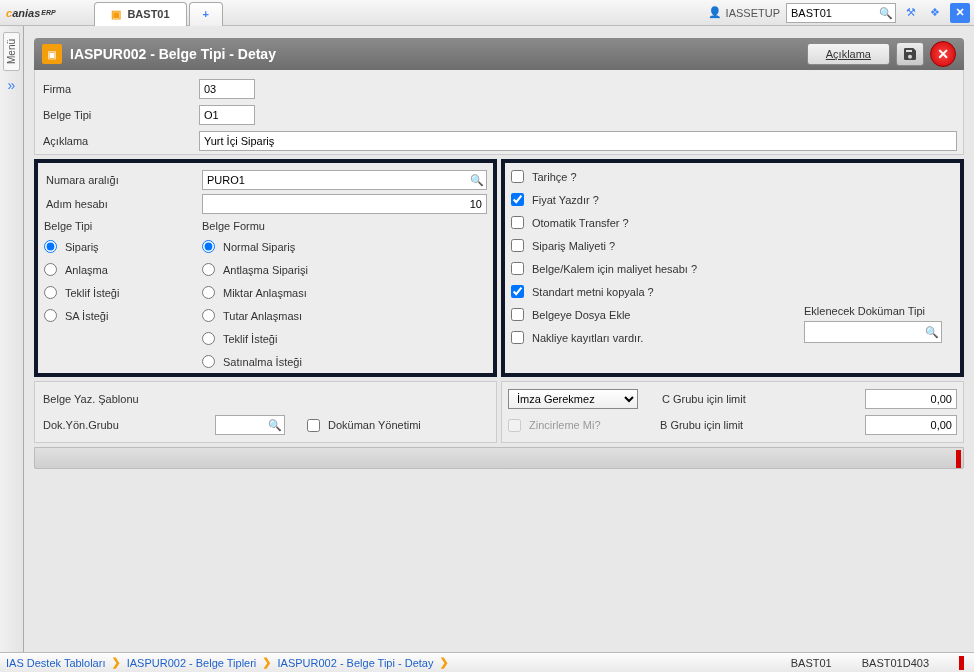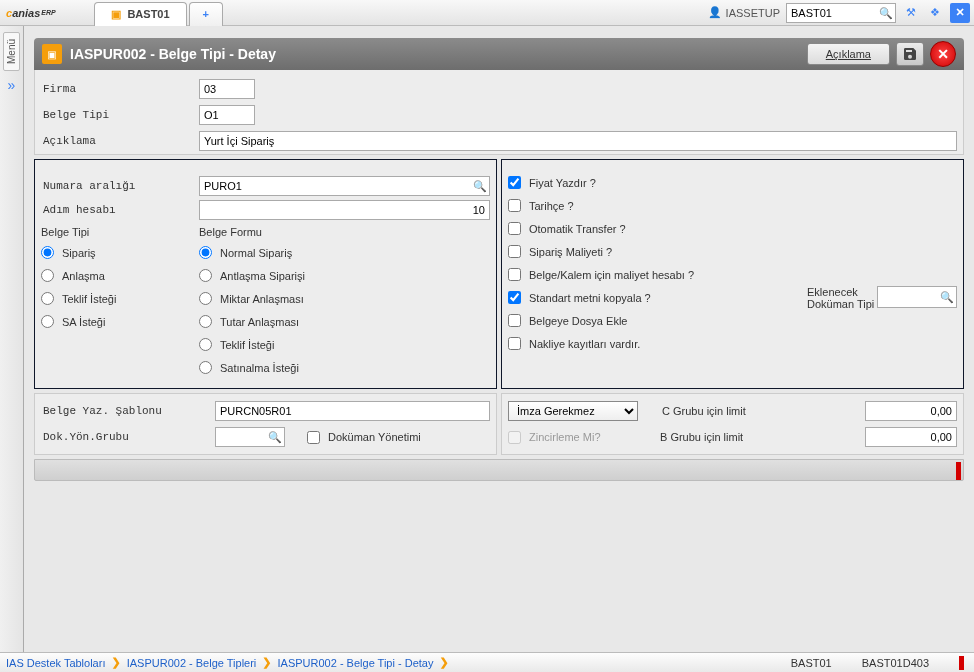--- a/index.html
+++ b/index.html
@@ -26,30 +26,30 @@
 .window-title .title-icon { width: 20px; height: 20px; background: #f59e0b; border-radius: 2px; display: inline-flex; align-items: center; justify-content: center; color: #fff; font-size: 10px; }
 .window-title .title-text { color: #fff; font-size: 14px; font-weight: bold; }
 .window-title .title-right { margin-left: auto; display: flex; align-items: center; gap: 6px; }
 .btn-aciklama { height: 22px; padding: 0 18px; background: linear-gradient(#f4f4f4,#dcdcdc); border: 1px solid #888; border-radius: 3px; color: #333; text-decoration: underline; }
 .icon-save { width: 28px; height: 24px; background: linear-gradient(#ececec,#c8c8c8); border: 1px solid #888; border-radius: 3px; display: inline-flex; align-items: center; justify-content: center; }
 .icon-save svg { width: 16px; height: 16px; }
 .icon-close-red { width: 26px; height: 26px; background: radial-gradient(#ff4444,#cc0000); border-radius: 50%; color:#fff; display:inline-flex; align-items:center; justify-content:center; font-weight:bold; font-size:14px; border:1px solid #990000; }
 
 .form-area { background: #ededed; border: 1px solid #ccc; border-top: none; padding: 6px 6px 0 6px; }
 .row { display: flex; align-items: center; height: 26px; }
-.label { width: 158px; color: #333; padding-left: 2px; font-family: Liberation Mono, monospace; }
+.label { width: 158px; color: #333; padding-left: 2px; }
 .inp { height: 20px; border: 1px solid #aaa; background: #fff; padding: 0 4px; }
 .inp.small { width: 56px; }
 .inp.full { flex: 1; }
 .inp.lookup { padding-right: 18px; }
 .lookup-wrap { position: relative; display: inline-block; }
 .lookup-wrap .mag, .lookup-ico { position: absolute; right: 3px; top: 50%; transform: translateY(-50%); color: #999; font-size: 11px; pointer-events: none; }
 
 .two-col { display: flex; gap: 4px; margin-top: 4px; }
-.panel { flex: 1; background: #ededed; border: 1px solid #0f172a; padding: 14px 6px; }
+.panel { flex: 1; background: #ededed; border: 4px solid #0f172a; padding: 5px 6px; }
 .panel .row { height: 24px; }
 
 .radio-group-col { display: flex; flex-direction: column; gap: 10px; padding-top: 4px; }
 .radio-item, .check-item { display: flex; align-items: center; gap: 8px; color: #333; }
 .radio-item input, .check-item input { width: 13px; height: 13px; }
 .group-label { color: #333; margin-bottom: 4px; }
 .radios-belgeformu { margin-left: 0; }
 .left-inner { display: flex; }
 .left-col-a { width: 158px; }
 
@@ -204,29 +204,29 @@
                 <span>Satınalma İsteği</span>
               </label>
           </div>
         </div>
       </div>
     </div>
 
     <div class="panel" style="display:flex">
       <div class="chk-col" style="flex:1">
         <label class="check-item">
+            <input type="checkbox" style="">
+            <span>Tarihçe ?</span>
+          </label>
+        <label class="check-item">
             <input type="checkbox" checked="" style="">
             <span>Fiyat Yazdır ?</span>
           </label>
         <label class="check-item">
             <input type="checkbox" style="">
-            <span>Tarihçe ?</span>
-          </label>
-        <label class="check-item">
-            <input type="checkbox" style="">
             <span>Otomatik Transfer ?</span>
           </label>
         <label class="check-item">
             <input type="checkbox" style="">
             <span>Sipariş Maliyeti ?</span>
           </label>
         <label class="check-item">
             <input type="checkbox" style="">
             <span>Belge/Kalem için maliyet hesabı ?</span>
           </label>
@@ -236,35 +236,34 @@
           </label>
         <label class="check-item">
             <input type="checkbox" style="">
             <span>Belgeye Dosya Ekle</span>
           </label>
         <label class="check-item">
             <input type="checkbox" style="">
             <span>Nakliye kayıtları vardır.</span>
           </label>
       </div>
-      <div style="width:150px;display:flex;flex-direction:row;justify-content:center;align-items:flex-start;padding-top:112px">
+      <div style="width:150px;display:flex;flex-direction:column;justify-content:center;align-items:flex-start;padding-top:112px">
         <span class="doc-type-label">Eklenecek Doküman Tipi</span>
         <span class="lookup-wrap" style="width:138px">
           <input type="text" class="inp lookup" style="width: 100%; height: 22px;" value="">
           <span class="mag">🔍</span>
         </span>
       </div>
     </div>
   </div>
 
   <div class="bottom-two">
     <div class="bpanel">
       <div class="row">
         <span class="label">Belge Yaz. Şablonu</span>
-        <input type="text" class="inp" style="flex: 1 1 0%;" value="PURCN05R01">
       </div>
       <div class="row">
         <span class="label">Dok.Yön.Grubu</span>
         <span class="lookup-wrap" style="width:70px">
           <input type="text" class="inp lookup" style="width: 100%;" value="">
           <span class="mag">🔍</span>
         </span>
         <label class="check-item" style="margin-left:6px">
             <input type="checkbox" style="">
             <span>Doküman Yönetimi</span>

